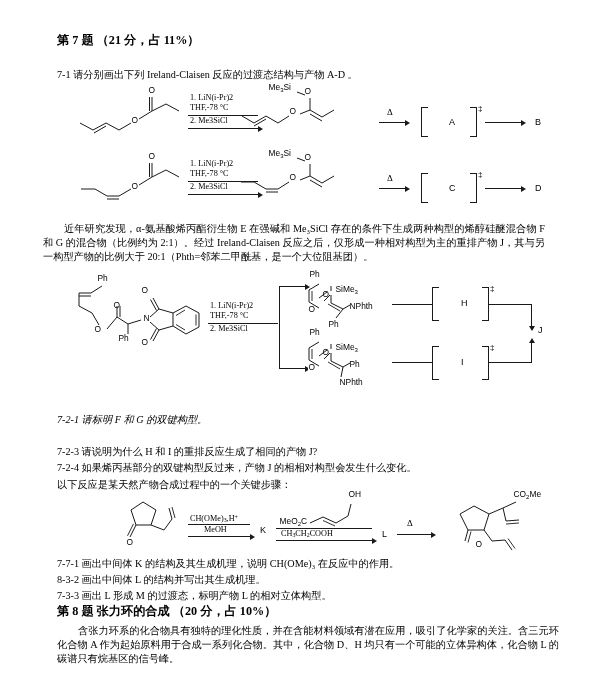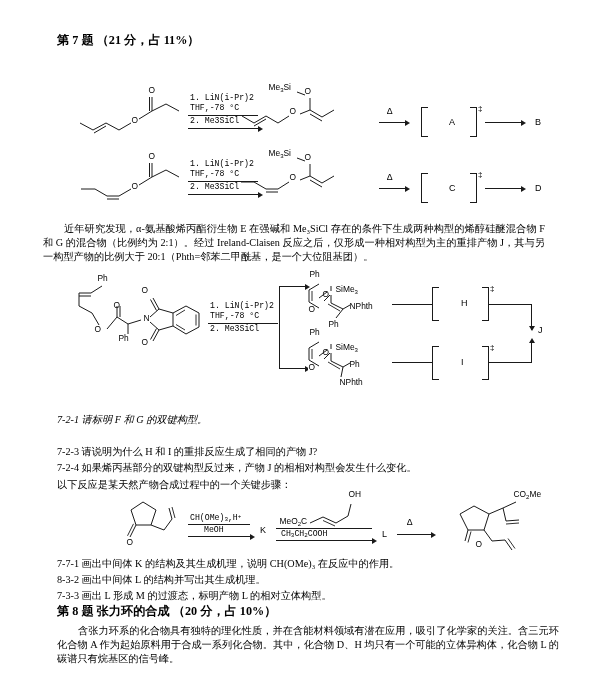--- a/index.html
+++ b/index.html
@@ -48,21 +48,21 @@
     position: absolute;
     font-family: "Liberation Sans", sans-serif;
     font-size: 8.4px;
     background: #fff;
     padding: 0 0.5px;
     white-space: nowrap;
     line-height: 9px;
   }
   .cond {
     position: absolute;
-    font-family: Liberation Mono, monospace;
+    font-family: Liberation Serif, serif;
     font-size: 8.2px;
     white-space: nowrap;
     line-height: 10.5px;
     text-align: center;
   }
   .arrow-line {
     position: absolute;
     height: 1px;
     background: #1a1a1a;
   }
@@ -111,20 +111,21 @@
   .stt { fill: none; stroke: #1a1a1a; stroke-width: 0.9; }
 </style>
 </head>
 <body>
 
 <div class="page">
 
   <div class="txt hdr" style="left:57px; top:34px;">第 7 题 （21 分，占 11%）</div>
 
 
+  <div class="para" style="left:57px; top:68px; width:500px;">7-1 请分别画出下列 Ireland-Claisen 反应的过渡态结构与产物 A-D 。</div>
 
   <div class="scheme" style="left:57px; top:84px; width:500px; height:72px;">
 
     <svg width="150" height="70" style="left:0px; top:0px;">
 
       <path class="st" d="M 95,27 L 109,20 L 122,27"></path>
       <path class="st" d="M 95,27 L 95,13"></path>
       <path class="st" d="M 92.5,27 L 92.5,13"></path>
       <path class="st" d="M 95,27 L 82,35"></path>
       <path class="st" d="M 74,39 L 62,46"></path>

